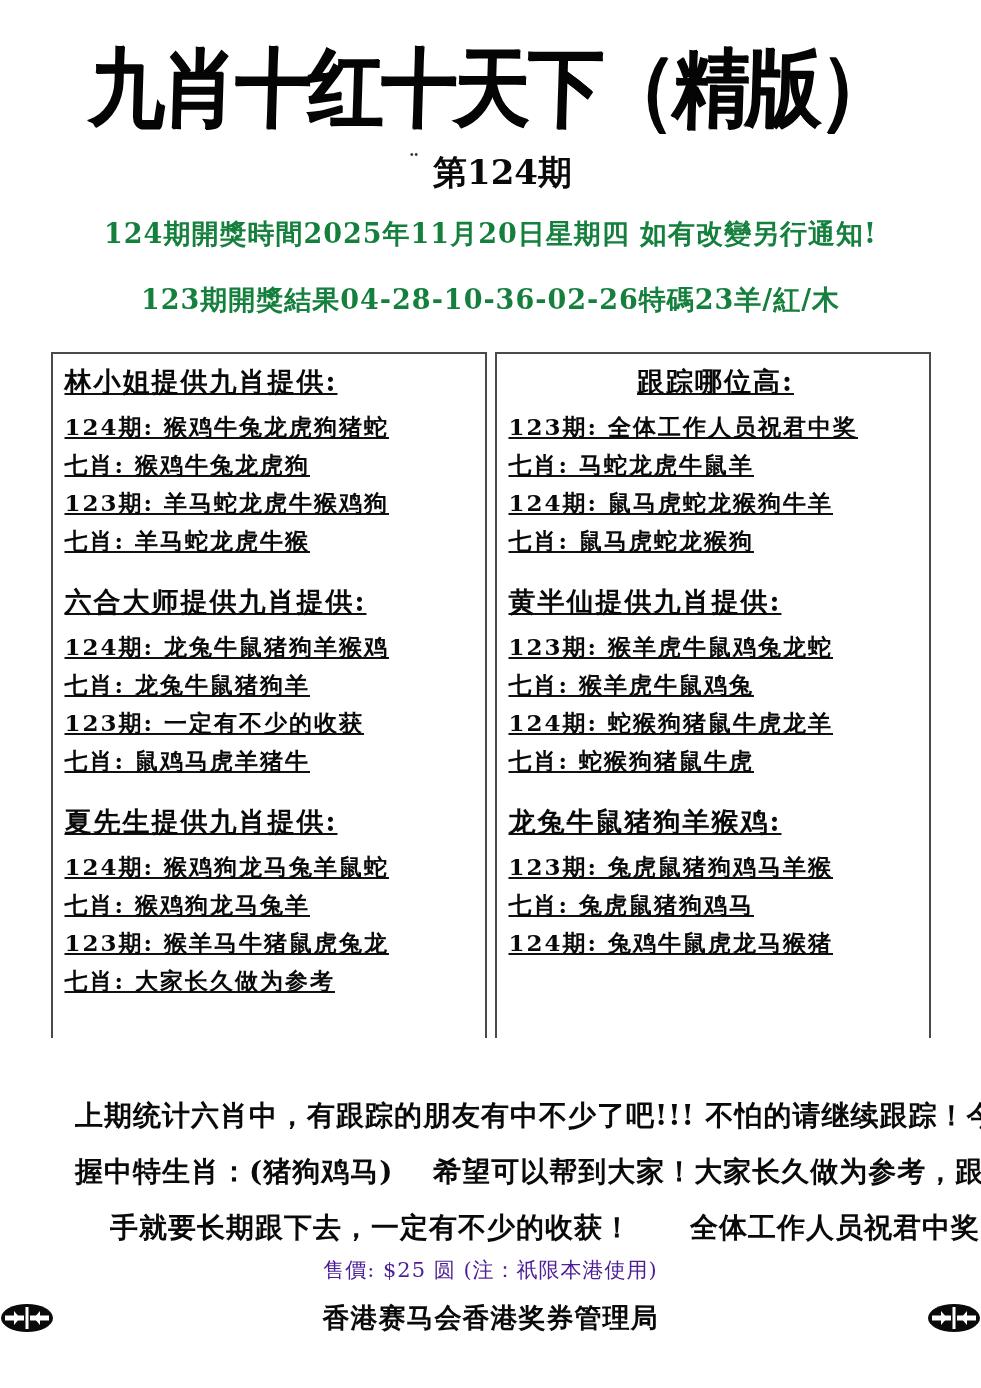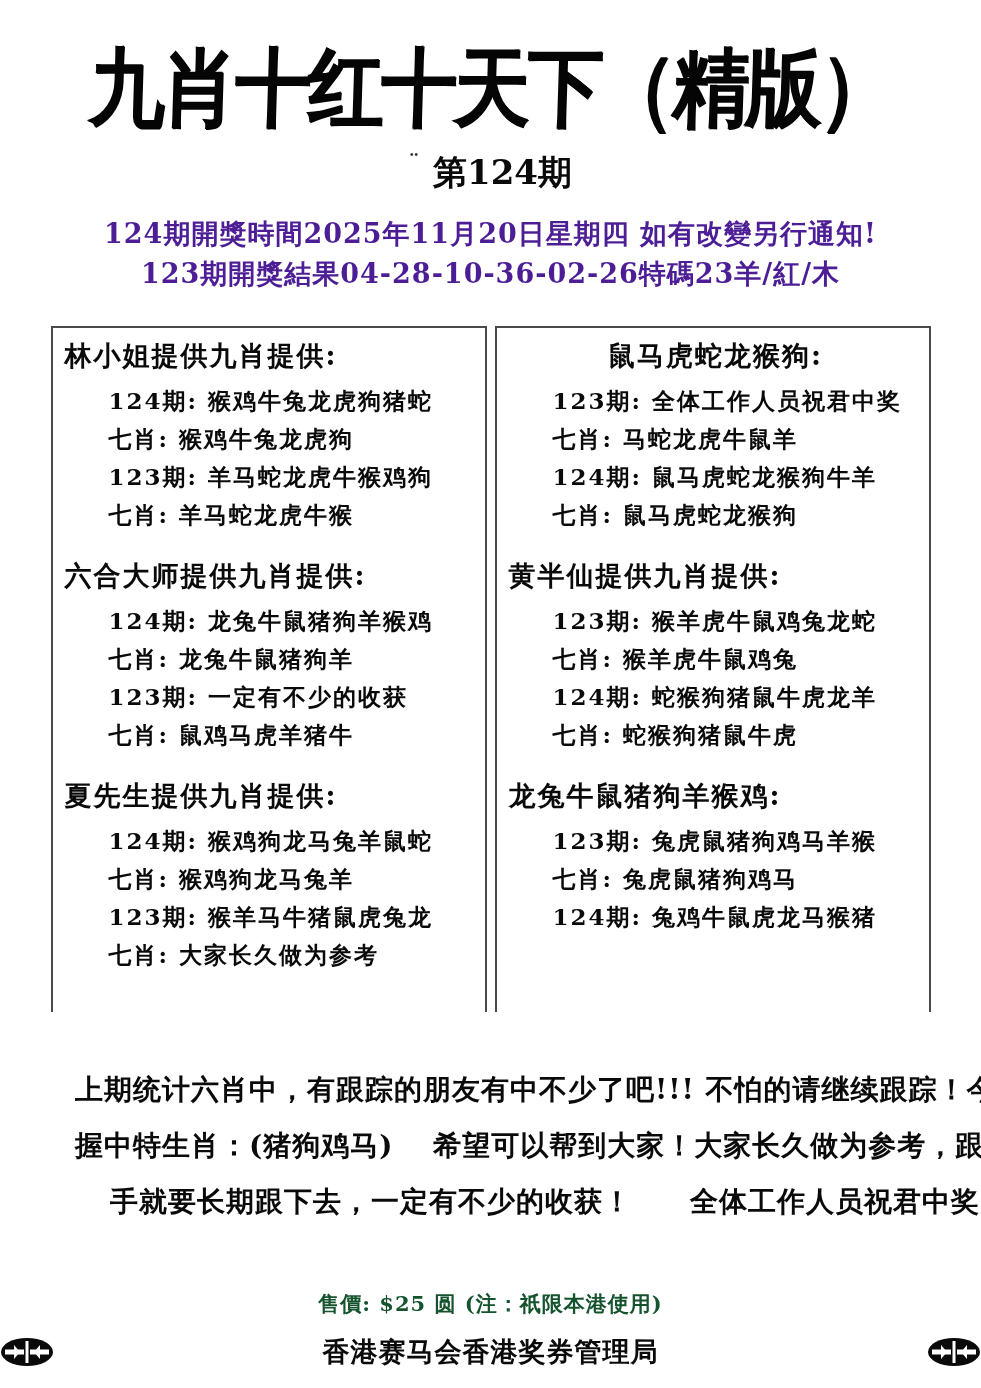--- a/index.html
+++ b/index.html
@@ -40,41 +40,42 @@
     font-size:20px;
     vertical-align:top;
     margin-right:14px;
     color:#333;
   }
   .info-line{
     text-align:center;
     font-family:"DejaVu Serif",serif;
     font-weight:700;
     font-size:27px;
-    color:#4c1d95;
+    color:#15803d;
     margin-top:20px;
     letter-spacing:1px;
   }
-  .info-line.second{margin-top:4px;}
+  .info-line.second{margin-top:30px;}
   
   .boxes{
     display:flex;
     justify-content:center;
     gap:8px;
     margin:34px 0 0 0;
   }
   .tipbox{
     width:414px;
     border-top:2px solid #4a4a4a;
     border-left:2px solid #4a4a4a;
     border-right:2px solid #4a4a4a;
     border-bottom:none;
     padding:6px 6px 14px 12px;
     min-height:452px;
     background:#fff;
+    text-decoration:underline;
   }
   .section{margin-top:10px;margin-bottom:24px;}
   .section:first-child{margin-top:4px;}
   .provider{
     font-family:"DejaVu Serif",serif;
     font-size:27px;
     font-weight:700;
     letter-spacing:2px;
     color:#0a0a0a;
     margin-bottom:8px;
@@ -82,41 +83,39 @@
   }
   .provider.center{text-align:center;}
   .tiprow{
     font-family:"DejaVu Serif",serif;
     font-size:23px;
     font-weight:700;
     letter-spacing:2px;
     line-height:38px;
     color:#0a0a0a;
     white-space:nowrap;
-    margin-left:44px;
   }
   
   .commentary{
     margin-top:50px;
     font-family:"DejaVu Serif",serif;
     font-weight:700;
     font-size:28px;
     color:#0a0a0a;
     letter-spacing:1px;
   }
   .commentary .cline{padding-left:75px;padding-right:60px;line-height:56px;white-space:nowrap;}
   .commentary .cline.indent{padding-left:110px;}
   
   .price-line{
-    margin-top:60px;
-    text-align:center;
-    font-family:"DejaVu Serif",serif;
-    font-weight:700;
+    text-align:center;
+    font-family:"DejaVu Serif",serif;
+    font-weight:400;
     font-size:21px;
-    color:#14532d;
+    color:#4c1d95;
     letter-spacing:1px;
   }
   .agency-line{
     margin-top:16px;
     text-align:center;
     font-family:"DejaVu Serif",serif;
     font-weight:700;
     font-size:27px;
     color:#0a0a0a;
     letter-spacing:1px;
@@ -164,21 +163,21 @@
         <div class="provider">夏先生提供九肖提供:</div>
         <div class="tiprow">124期: 猴鸡狗龙马兔羊鼠蛇</div>
         <div class="tiprow">七肖: 猴鸡狗龙马兔羊</div>
         <div class="tiprow">123期: 猴羊马牛猪鼠虎兔龙</div>
         <div class="tiprow">七肖: 大家长久做为参考</div>
       </div>
     </div>
 
     <div class="tipbox">
       <div class="section">
-        <div class="provider center">鼠马虎蛇龙猴狗:</div>
+        <div class="provider center">跟踪哪位高:</div>
         <div class="tiprow">123期: 全体工作人员祝君中奖</div>
         <div class="tiprow">七肖: 马蛇龙虎牛鼠羊</div>
         <div class="tiprow">124期: 鼠马虎蛇龙猴狗牛羊</div>
         <div class="tiprow">七肖: 鼠马虎蛇龙猴狗</div>
       </div>
       <div class="section">
         <div class="provider">黄半仙提供九肖提供:</div>
         <div class="tiprow">123期: 猴羊虎牛鼠鸡兔龙蛇</div>
         <div class="tiprow">七肖: 猴羊虎牛鼠鸡兔</div>
         <div class="tiprow">124期: 蛇猴狗猪鼠牛虎龙羊</div>

